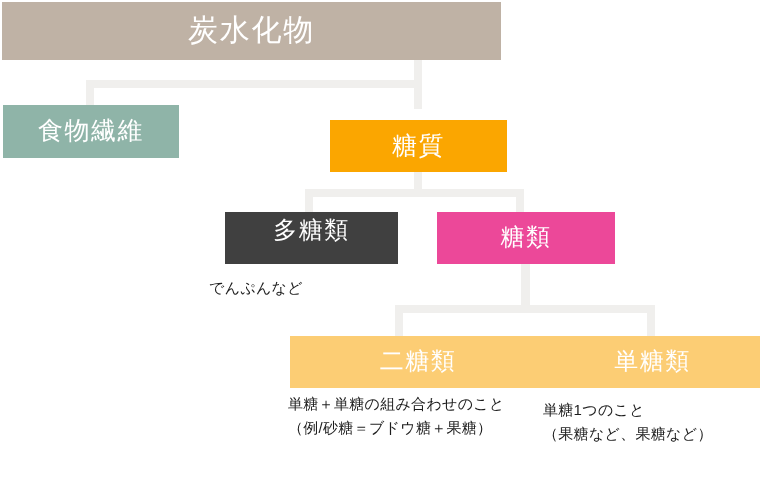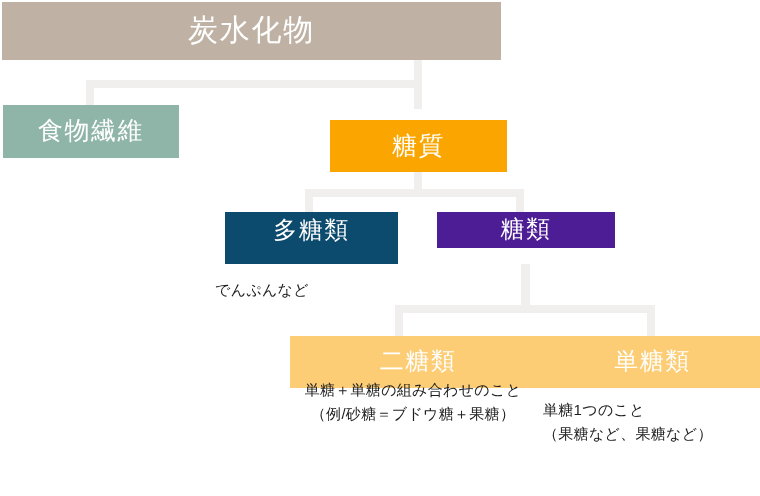--- a/index.html
+++ b/index.html
@@ -56,30 +56,30 @@
     background: #fba600;
     font-size: 25px;
     padding-bottom: 2px;
     margin-top: 12px;
   }
   .node-poly {
     left: 225px;
     top: 212px;
     width: 173px;
     height: 52px;
-    background: #0c4a6e;
+    background: #404040;
     font-size: 24px;
     padding-bottom: 16px;
   }
   .node-saccharide {
     left: 437px;
     top: 212px;
     width: 178px;
-    height: 36px;
-    background: #4c1d95;
+    height: 52px;
+    background: #ec4899;
     font-size: 24px;
     padding-bottom: 2px;
   }
   .node-di {
     left: 290px;
     top: 336px;
     width: 256px;
     height: 52px;
     background: #fccd74;
     font-size: 24px;
@@ -102,22 +102,22 @@
   }
 
   .caption {
     position: absolute;
     color: #1c1c1c;
     font-size: 15px;
     line-height: 24px;
     white-space: pre-line;
     letter-spacing: 0.02em;
   }
-  .caption-starch { left: 215px; top: 278px; }
-  .caption-di     { left: 288px; top: 378px; width: 250px; text-align: center; }
+  .caption-starch { left: 209px; top: 278px; font-family: Liberation Mono, monospace; }
+  .caption-di     { left: 288px; top: 392px; width: 250px; }
   .caption-mono   { left: 543px; top: 398px; width: 215px; }
 </style>
 </head>
 <body>
 
 <div id="diagram">
 
   <div class="conn" style="left:414px; top:60px; width:8px; height:22px;"></div>
   <div class="conn" style="left:86px; top:80px; width:336px; height:8px;"></div>
   <div class="conn" style="left:86px; top:80px; width:8px; height:26px;"></div>

